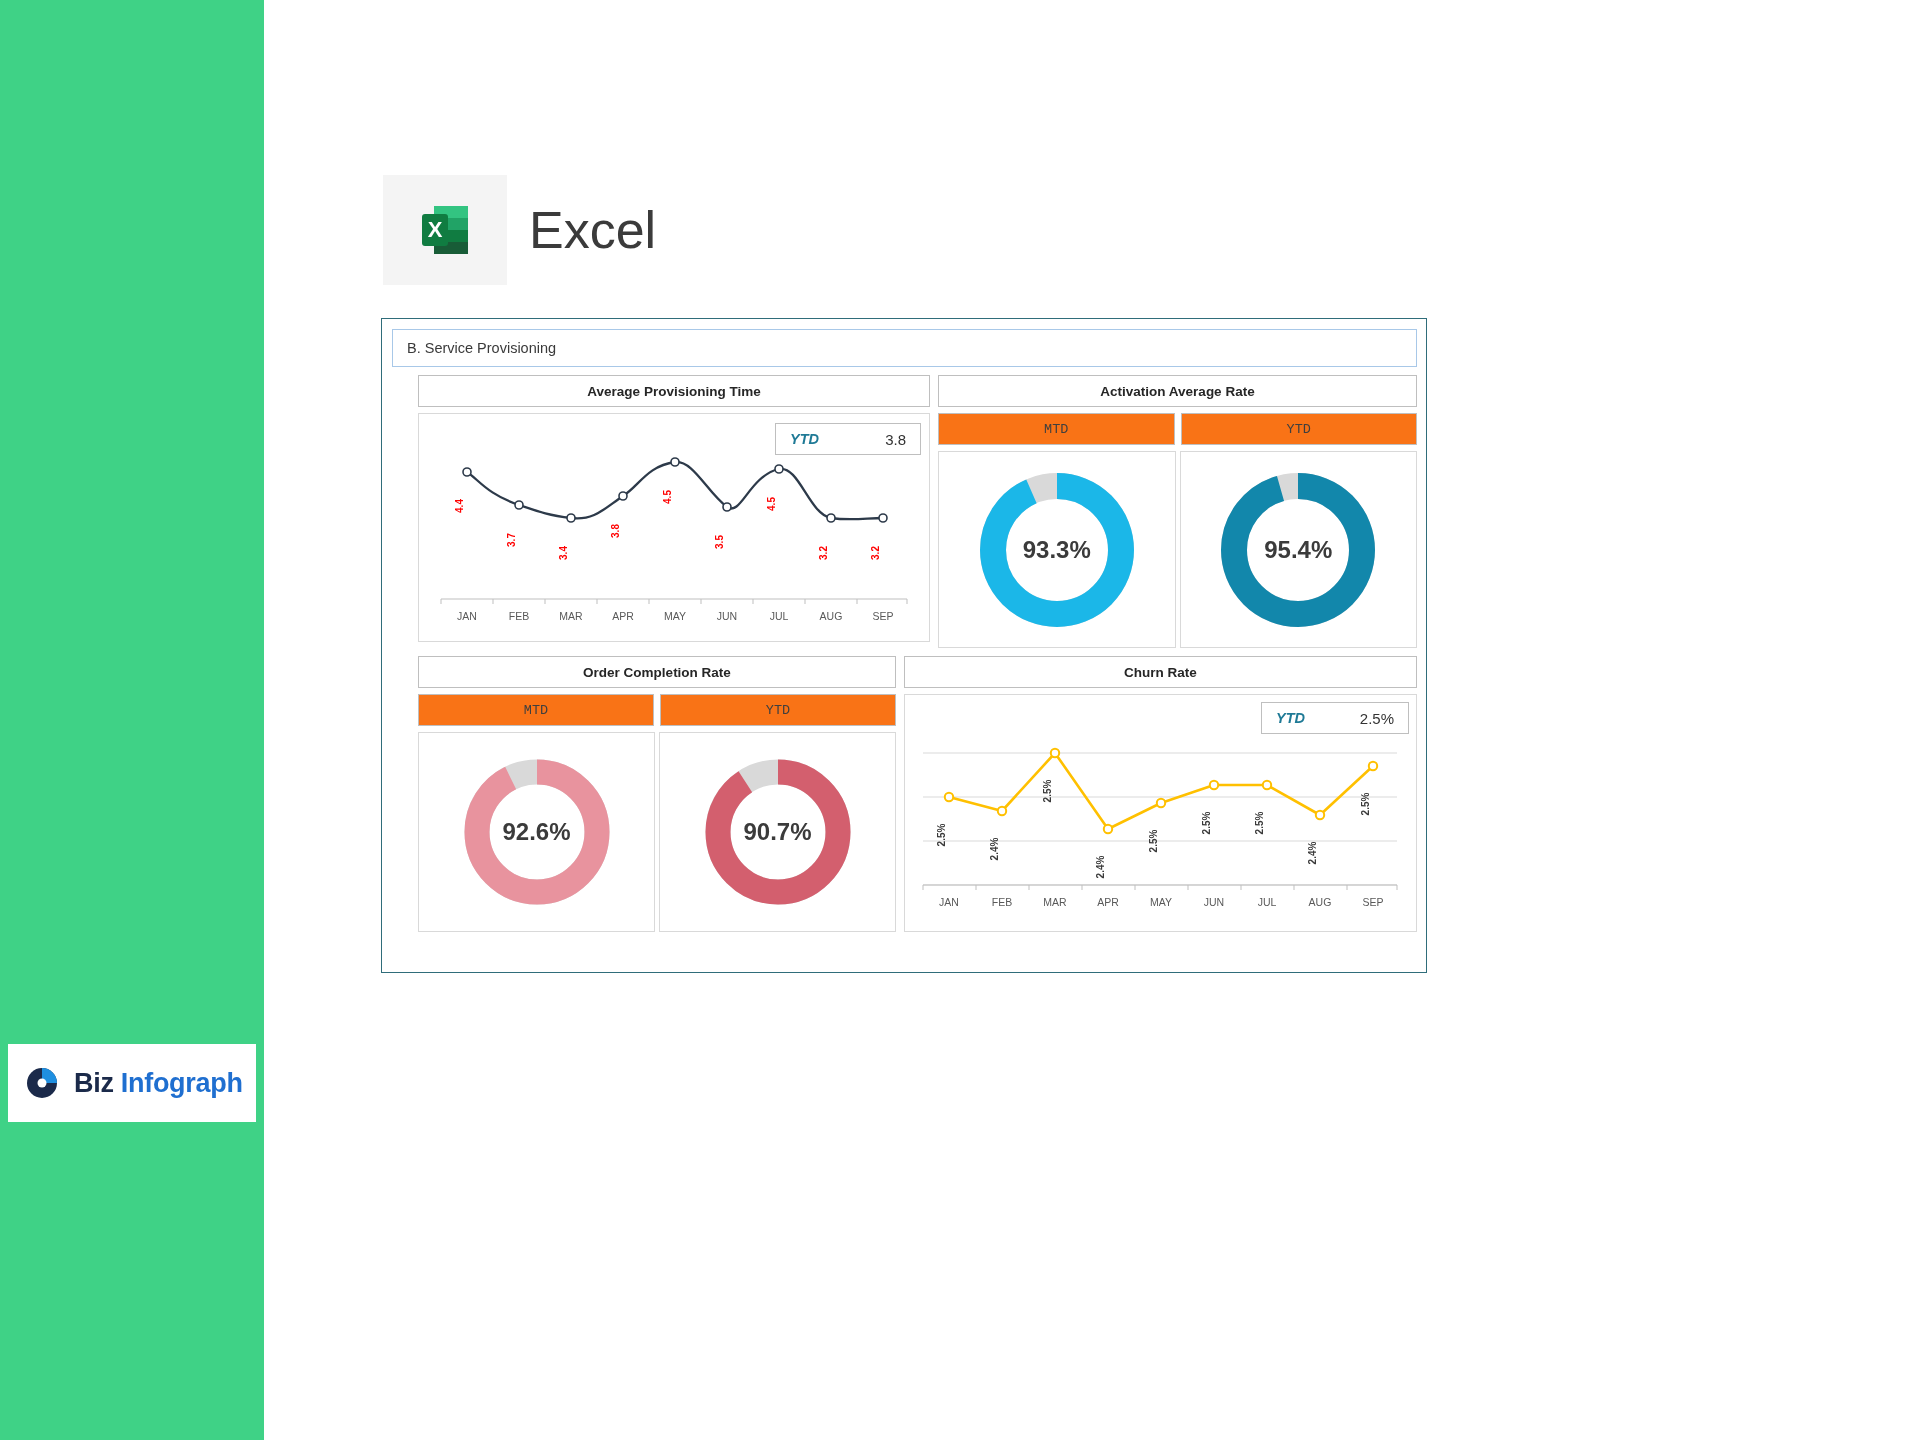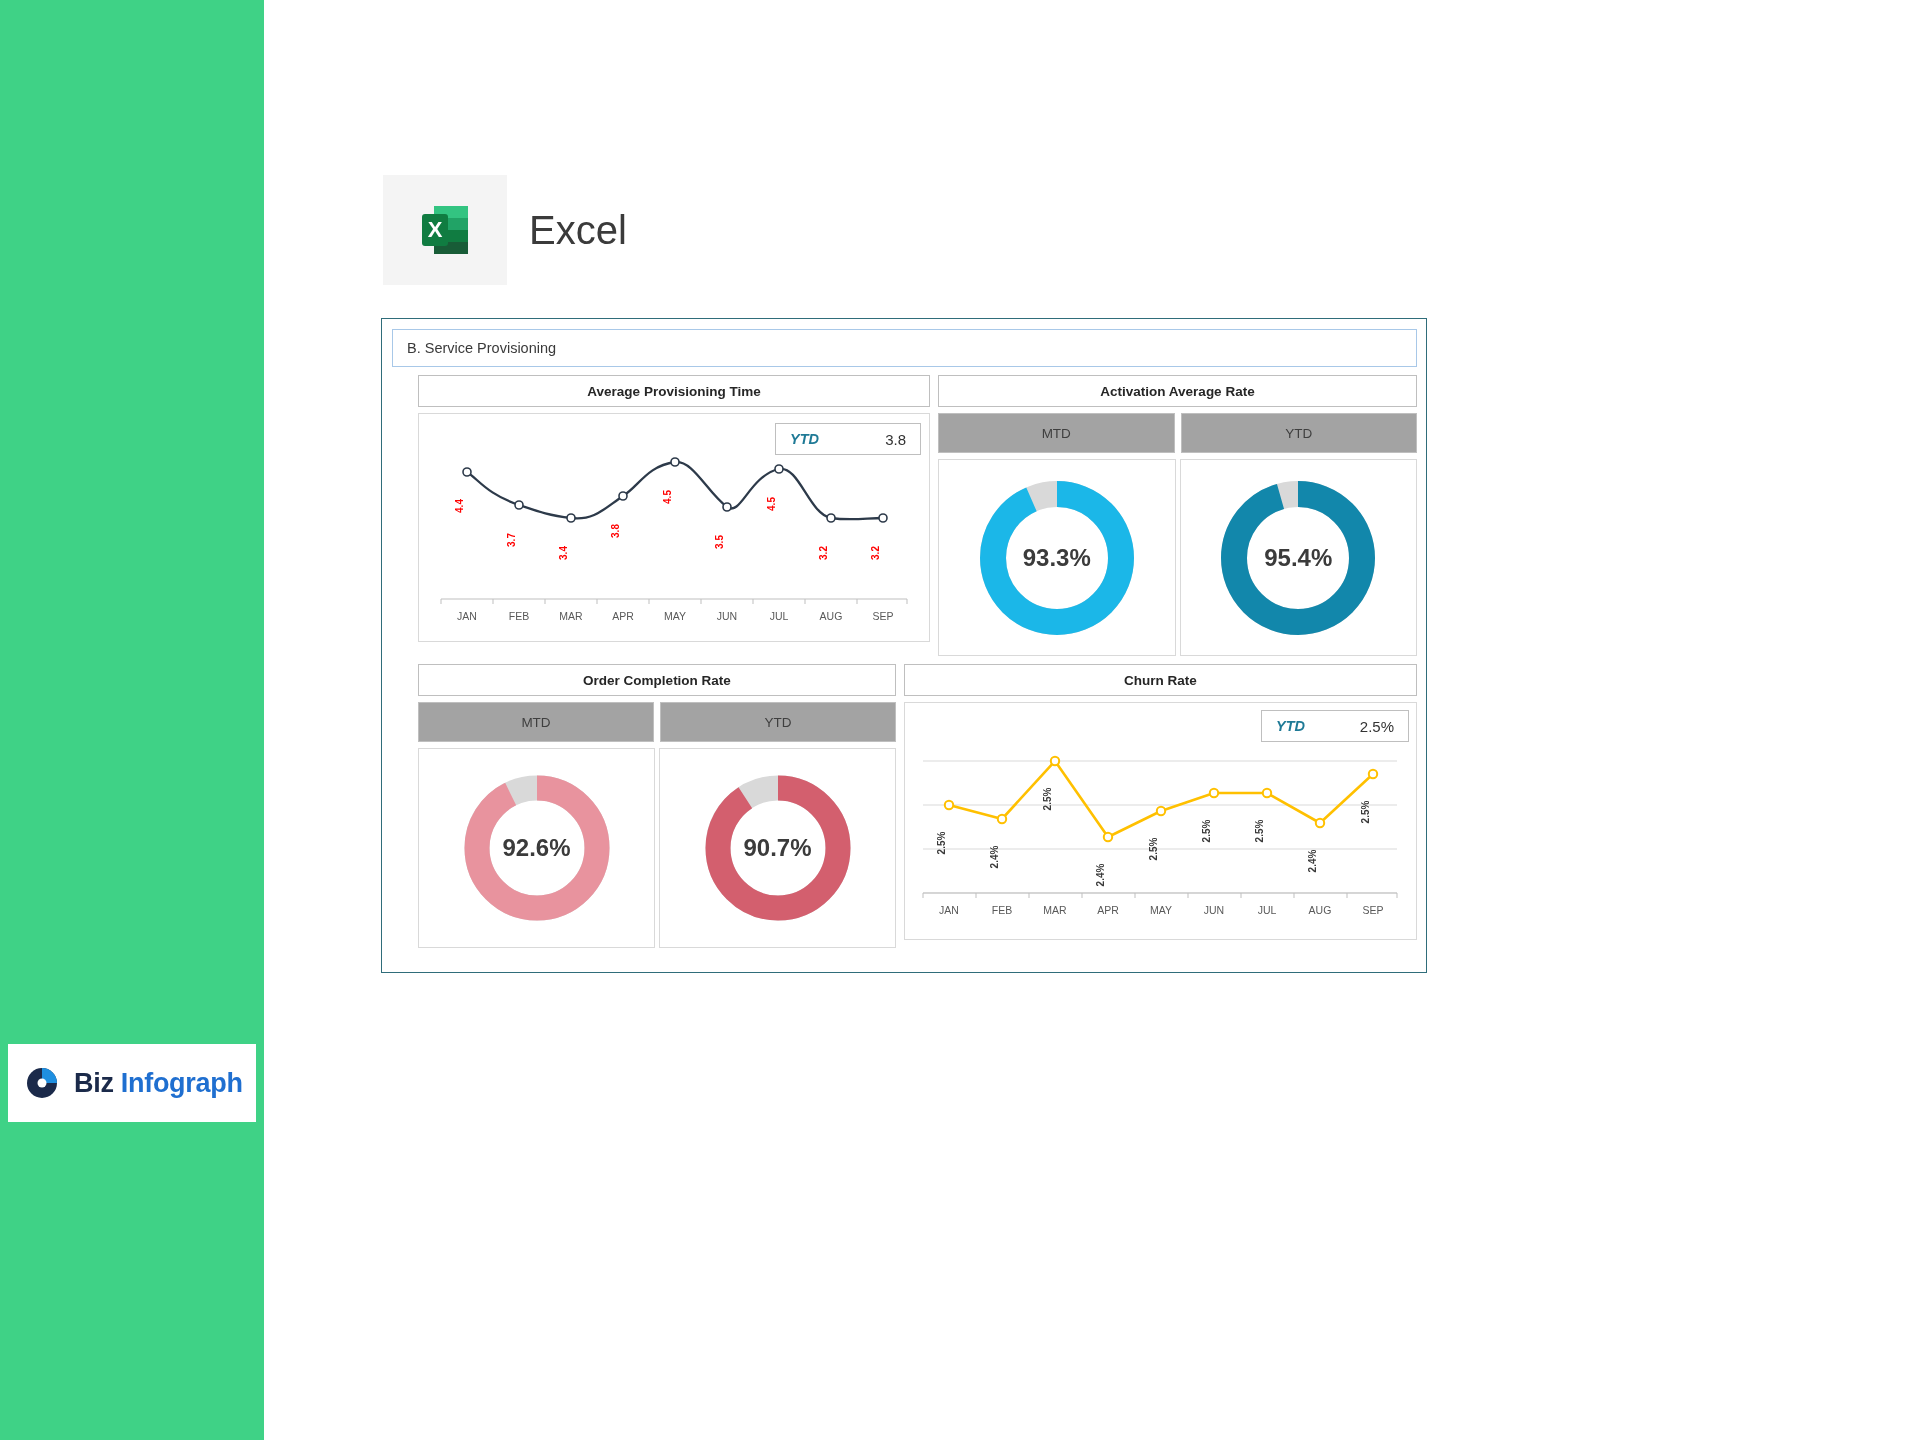--- a/index.html
+++ b/index.html
@@ -35,21 +35,21 @@
   
   #excel-header {
     position: absolute; left: 383px; top: 175px;
     display: flex; align-items: center; gap: 22px;
   }
   #excel-icon-box {
     width: 124px; height: 110px;
     background: #f4f4f4;
     display: flex; align-items: center; justify-content: center;
   }
-  #excel-title { font-size: 40px; color: #3b3b3b; font-weight: 400; }
+  #excel-title { font-size: 52px; color: #3b3b3b; font-weight: 400; }
 
   
   #dashboard {
     position: absolute; left: 381px; top: 318px;
     width: 1046px; height: 655px;
     border: 1px solid #2f6d7a;
     background: #ffffff;
     padding: 10px 9px 9px 10px;
   }
 
@@ -72,24 +72,24 @@
   .panel-title {
     height: 32px;
     border: 1px solid #bfbfbf;
     background: #ffffff;
     display: flex; align-items: center; justify-content: center;
     font-size: 13.5px; font-weight: bold; color: #262626;
   }
 
   .sub-tabs { display: flex; gap: 6px; margin-top: 6px; }
   .sub-tab {
-    flex: 1; height: 40px;
-    border: 1px solid #bfbfbf; background: #a3a3a3;
-    display: flex; align-items: center; justify-content: center;
-    font-size: 13.5px; color: #3f3f3f;
+    flex: 1; height: 32px;
+    border: 1px solid #bfbfbf; background: #f97316;
+    display: flex; align-items: center; justify-content: center;
+    font-size: 13.5px; color: #3f3f3f; font-family: Liberation Mono, monospace;
   }
 
   .chart-body {
     border: 1px solid #d9d9d9;
     background: #ffffff;
     margin-top: 6px;
     position: relative;
   }
   .apt-body   { height: 229px; }
   .churn-body { height: 200px; }

